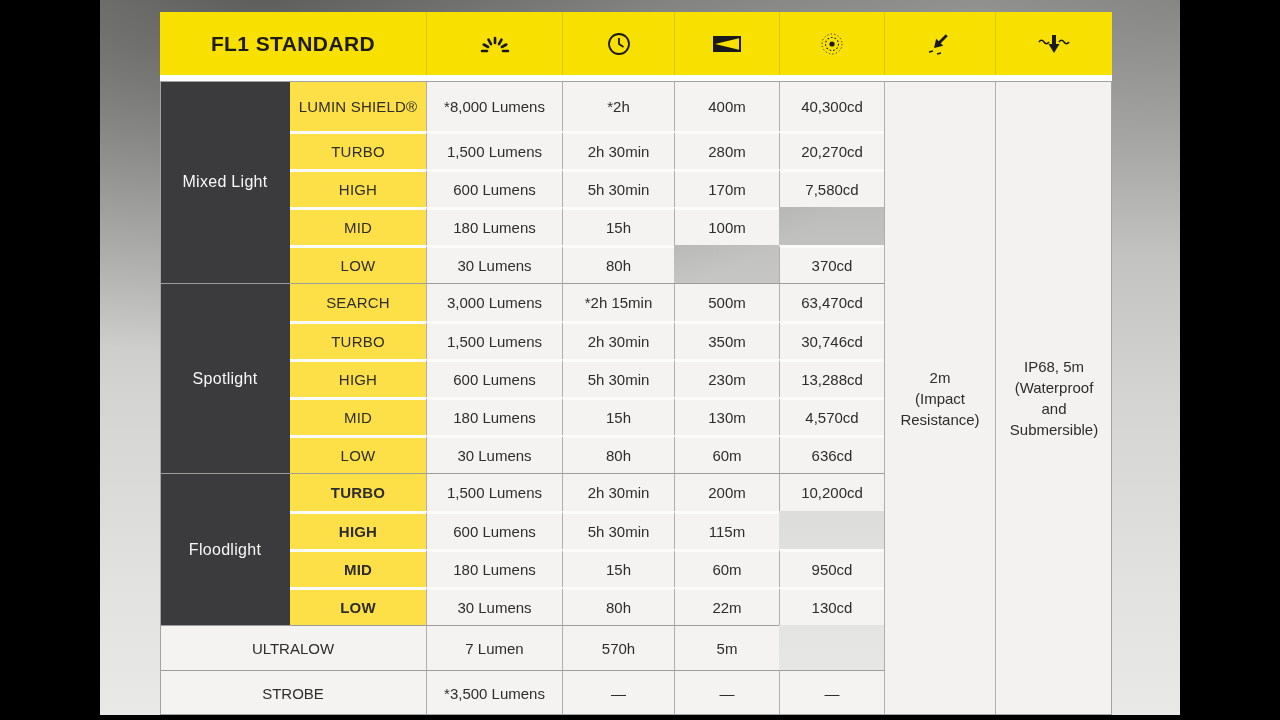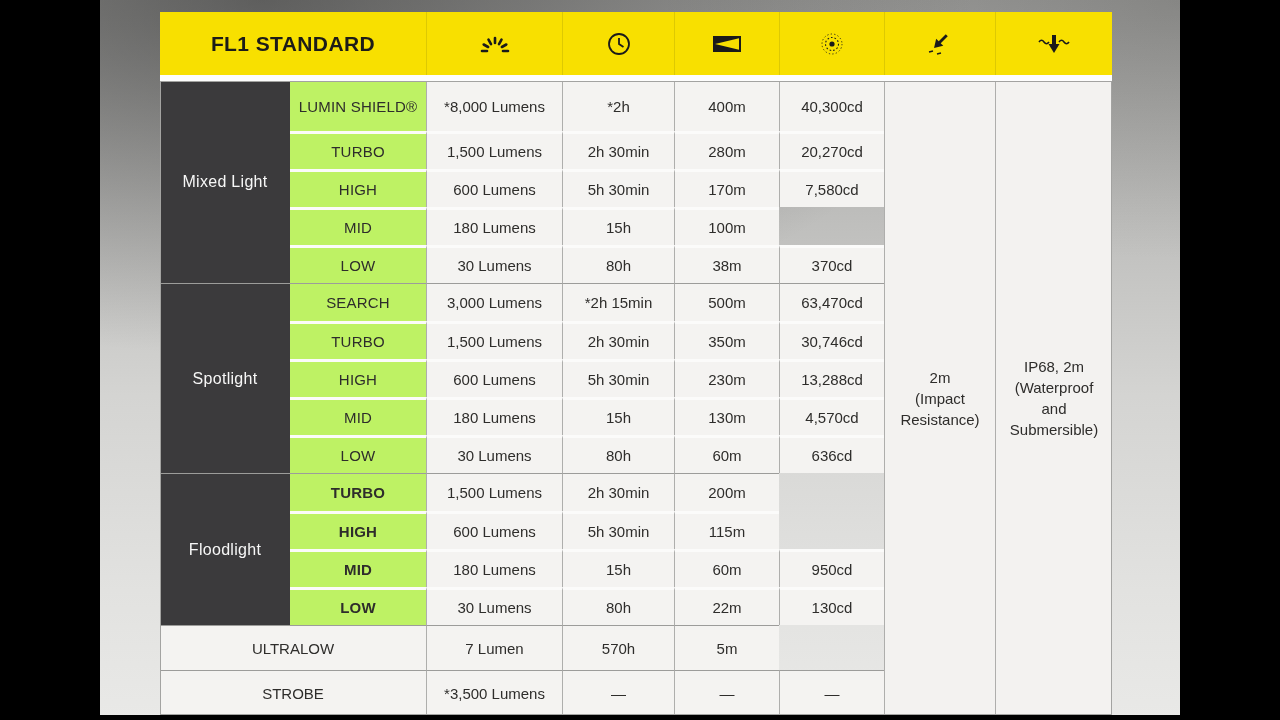--- a/index.html
+++ b/index.html
@@ -37,21 +37,21 @@
   .h.title{font-size:21px;font-weight:700;letter-spacing:0.4px;}
   .h.hi{border-left:1px solid #ddc902;}
   .spacer{background:#fdfdfc;}
 
   
   .c{
     background:#f4f3f1;border-left:1px solid #aeaeac;
     display:flex;align-items:center;justify-content:center;
     font-size:15px;color:#2e2d2b;
   }
-  .m{background:#bef264;border-left:none;letter-spacing:0.2px;}
+  .m{background:#fde047;border-left:none;letter-spacing:0.2px;}
   .merged{border-left:none;}
   .b{font-weight:700;}
   .sep{border-top:3px solid #fbfbfa;}
   .gb{border-top:1px solid #9c9c9a;}
   .g{
     background:#3b3a3c;color:#f7f7f7;font-size:16px;
     display:flex;align-items:center;justify-content:center;letter-spacing:0.3px;
   }
   .tall{
     background:#f3f2f0;white-space:pre-line;text-align:center;
@@ -117,21 +117,21 @@
 
   <div class="spacer" style="grid-area:2/1/3/9"></div>
 
   <div class="g" style="grid-area:3/1/8/2">Mixed Light</div>
   <div class="g gb" style="grid-area:8/1/13/2">Spotlight</div>
   <div class="g gb" style="grid-area:13/1/17/2">Floodlight</div>
 
   <div class="c tall" style="grid-area:3/7/19/8">2m
 (Impact
 Resistance)</div>
-  <div class="c tall" style="grid-area:3/8/19/9">IP68, 2m
+  <div class="c tall" style="grid-area:3/8/19/9">IP68, 5m
 (Waterproof
 and
 Submersible)</div>
 
   <div class="c m" style="grid-area:3/2">LUMIN SHIELD®</div>
   <div class="c" style="grid-area:3/3">*8,000 Lumens</div>
   <div class="c" style="grid-area:3/4">*2h</div>
   <div class="c" style="grid-area:3/5">400m</div>
   <div class="c" style="grid-area:3/6">40,300cd</div>
 
@@ -148,21 +148,20 @@
   <div class="c sep" style="grid-area:5/6">7,580cd</div>
 
   <div class="c m sep" style="grid-area:6/2">MID</div>
   <div class="c sep" style="grid-area:6/3">180 Lumens</div>
   <div class="c sep" style="grid-area:6/4">15h</div>
   <div class="c sep" style="grid-area:6/5">100m</div>
 
   <div class="c m sep" style="grid-area:7/2">LOW</div>
   <div class="c sep" style="grid-area:7/3">30 Lumens</div>
   <div class="c sep" style="grid-area:7/4">80h</div>
-  <div class="c sep" style="grid-area:7/5">38m</div>
   <div class="c sep" style="grid-area:7/6">370cd</div>
 
   <div class="c m gb" style="grid-area:8/2">SEARCH</div>
   <div class="c gb" style="grid-area:8/3">3,000 Lumens</div>
   <div class="c gb" style="grid-area:8/4">*2h 15min</div>
   <div class="c gb" style="grid-area:8/5">500m</div>
   <div class="c gb" style="grid-area:8/6">63,470cd</div>
 
   <div class="c m sep" style="grid-area:9/2">TURBO</div>
   <div class="c sep" style="grid-area:9/3">1,500 Lumens</div>
@@ -185,20 +184,21 @@
   <div class="c m sep" style="grid-area:12/2">LOW</div>
   <div class="c sep" style="grid-area:12/3">30 Lumens</div>
   <div class="c sep" style="grid-area:12/4">80h</div>
   <div class="c sep" style="grid-area:12/5">60m</div>
   <div class="c sep" style="grid-area:12/6">636cd</div>
 
   <div class="c m gb b" style="grid-area:13/2">TURBO</div>
   <div class="c gb" style="grid-area:13/3">1,500 Lumens</div>
   <div class="c gb" style="grid-area:13/4">2h 30min</div>
   <div class="c gb" style="grid-area:13/5">200m</div>
+  <div class="c gb" style="grid-area:13/6">10,200cd</div>
 
   <div class="c m sep b" style="grid-area:14/2">HIGH</div>
   <div class="c sep" style="grid-area:14/3">600 Lumens</div>
   <div class="c sep" style="grid-area:14/4">5h 30min</div>
   <div class="c sep" style="grid-area:14/5">115m</div>
 
   <div class="c m sep b" style="grid-area:15/2">MID</div>
   <div class="c sep" style="grid-area:15/3">180 Lumens</div>
   <div class="c sep" style="grid-area:15/4">15h</div>
   <div class="c sep" style="grid-area:15/5">60m</div>

